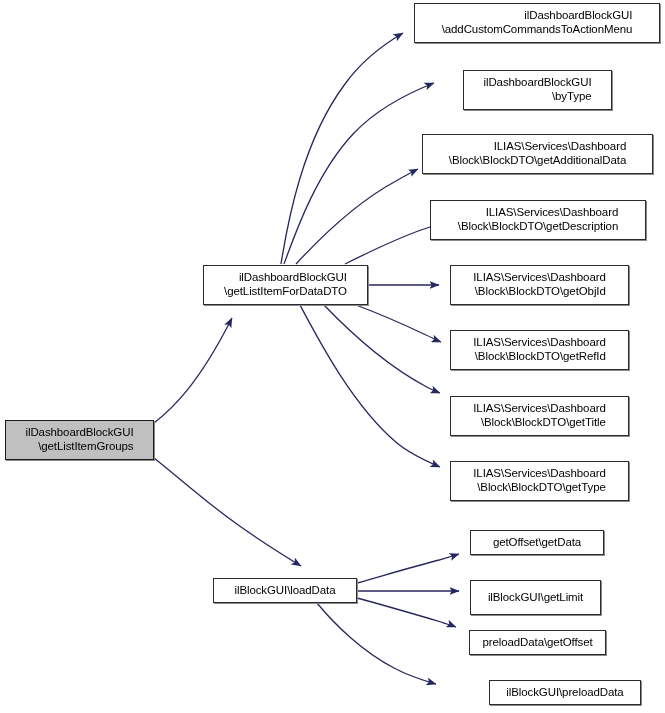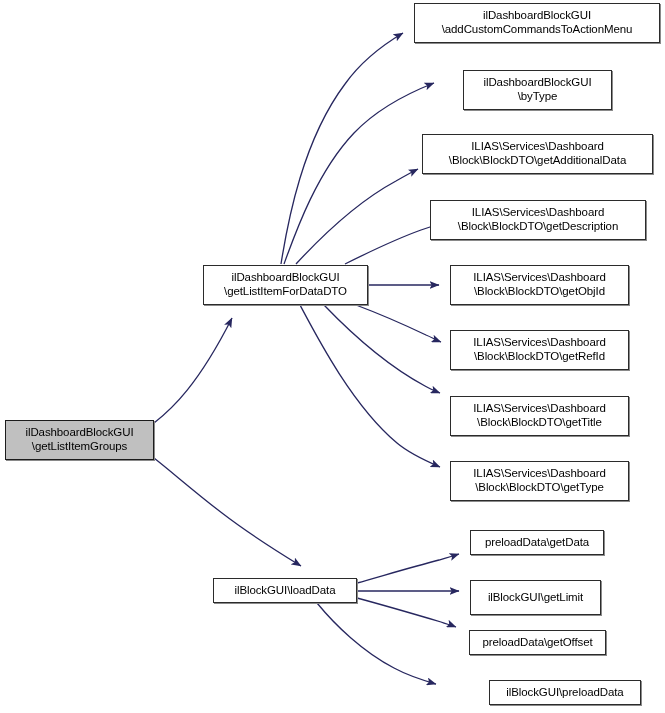--- a/index.html
+++ b/index.html
@@ -26,21 +26,21 @@
   }
   .node {
     position: absolute;
     box-sizing: border-box;
     border: 1px solid #2b2b2b;
     background: #ffffff;
     color: #000000;
     display: flex;
     align-items: center;
     justify-content: center;
-    text-align: center;
+    text-align: right;
     font-size: 11.5px;
     line-height: 13.6px;
     letter-spacing: -0.1px;
     white-space: pre-line;
     z-index: 5;
     box-shadow: 1px 1px 0 0 #8a8a8a;
   }
   .node.current {
     background: #c0c0c0;
     border: 1px solid #1c1c1c;
@@ -94,19 +94,19 @@
 \Block\BlockDTO\getDescription</span></div>
       <div class="node" style="left: 450px; top: 265px; width: 179px; height: 40px;"><span>ILIAS\Services\Dashboard
 \Block\BlockDTO\getObjId</span></div>
       <div class="node" style="left: 450px; top: 330px; width: 179px; height: 40px;"><span>ILIAS\Services\Dashboard
 \Block\BlockDTO\getRefId</span></div>
       <div class="node" style="left: 450px; top: 396px; width: 179px; height: 40px;"><span>ILIAS\Services\Dashboard
 \Block\BlockDTO\getTitle</span></div>
       <div class="node" style="left: 450px; top: 461px; width: 179px; height: 40px;"><span>ILIAS\Services\Dashboard
 \Block\BlockDTO\getType</span></div>
       <div class="node" style="left: 213px; top: 578px; width: 144px; height: 25px;"><span>ilBlockGUI\loadData</span></div>
-      <div class="node" style="left: 470px; top: 530px; width: 134px; height: 25px;"><span>preloadData\getData</span></div>
+      <div class="node" style="left: 470px; top: 530px; width: 134px; height: 25px;"><span>getOffset\getData</span></div>
       <div class="node" style="left: 470px; top: 580px; width: 131px; height: 35px;"><span>ilBlockGUI\getLimit</span></div>
       <div class="node" style="left: 469px; top: 630px; width: 137px; height: 25px;"><span>preloadData\getOffset</span></div>
       <div class="node" style="left: 455px; top: 680px; width: 152px; height: 25px; margin-left: 34px;"><span>ilBlockGUI\preloadData</span></div>
     </div>
 
 </div>
 
 </body></html>

